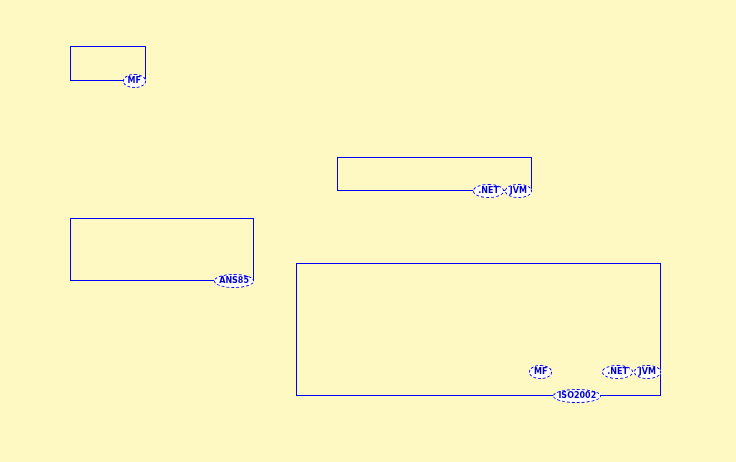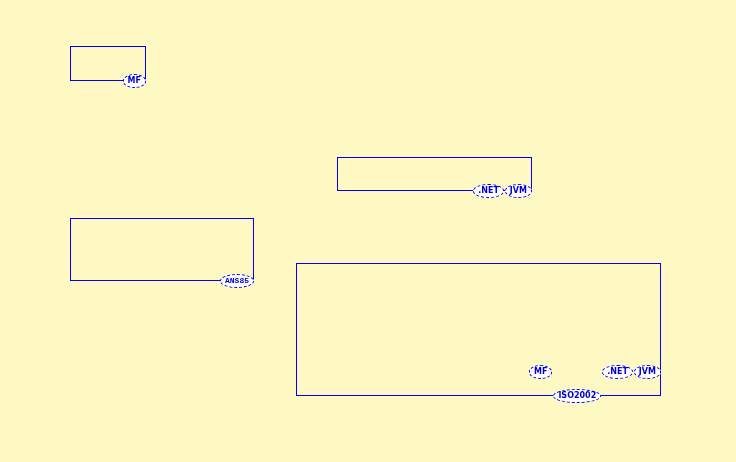--- a/index.html
+++ b/index.html
@@ -55,21 +55,21 @@
       </div>
     </div>
     <div class="box" style="left: 337px; top: 157px; width: 195px; height: 34px; border-color: rgb(0, 0, 255);">
       <div class="badges">
         <span class="badge" style="background: rgb(255, 255, 255); border-color: rgb(0, 0, 255); color: rgb(0, 0, 204);">.NET</span>
         <span class="badge" style="background: rgb(255, 255, 255); border-color: rgb(0, 0, 255); color: rgb(0, 0, 204);">JVM</span>
       </div>
     </div>
     <div class="box" style="left: 70px; top: 218px; width: 184px; height: 63px; border-color: rgb(0, 0, 255);">
       <div class="badges">
-        <span class="badge" style="background: rgb(255, 255, 255); border-color: rgb(0, 0, 255); color: rgb(0, 0, 204); font-family: Liberation Mono, monospace;">ANS85</span>
+        <span class="badge" style="background: rgb(255, 255, 255); border-color: rgb(0, 0, 255); color: rgb(0, 0, 204);">ANS85</span>
       </div>
     </div>
     <div class="box" style="left: 296px; top: 263px; width: 365px; height: 133px; border-color: rgb(0, 0, 255);">
       <div class="badges">
         <span class="badge" style="background: rgb(255, 255, 255); border-color: rgb(0, 0, 255); color: rgb(0, 0, 204);">MF</span>
         <span class="badge" style="background: rgb(255, 255, 255); border-color: rgb(0, 0, 255); color: rgb(0, 0, 204); margin-top: 48px;">ISO2002</span>
         <span class="badge" style="background: rgb(255, 255, 255); border-color: rgb(0, 0, 255); color: rgb(0, 0, 204);">.NET</span>
         <span class="badge" style="background: rgb(255, 255, 255); border-color: rgb(0, 0, 255); color: rgb(0, 0, 204);">JVM</span>
       </div>
     </div>

